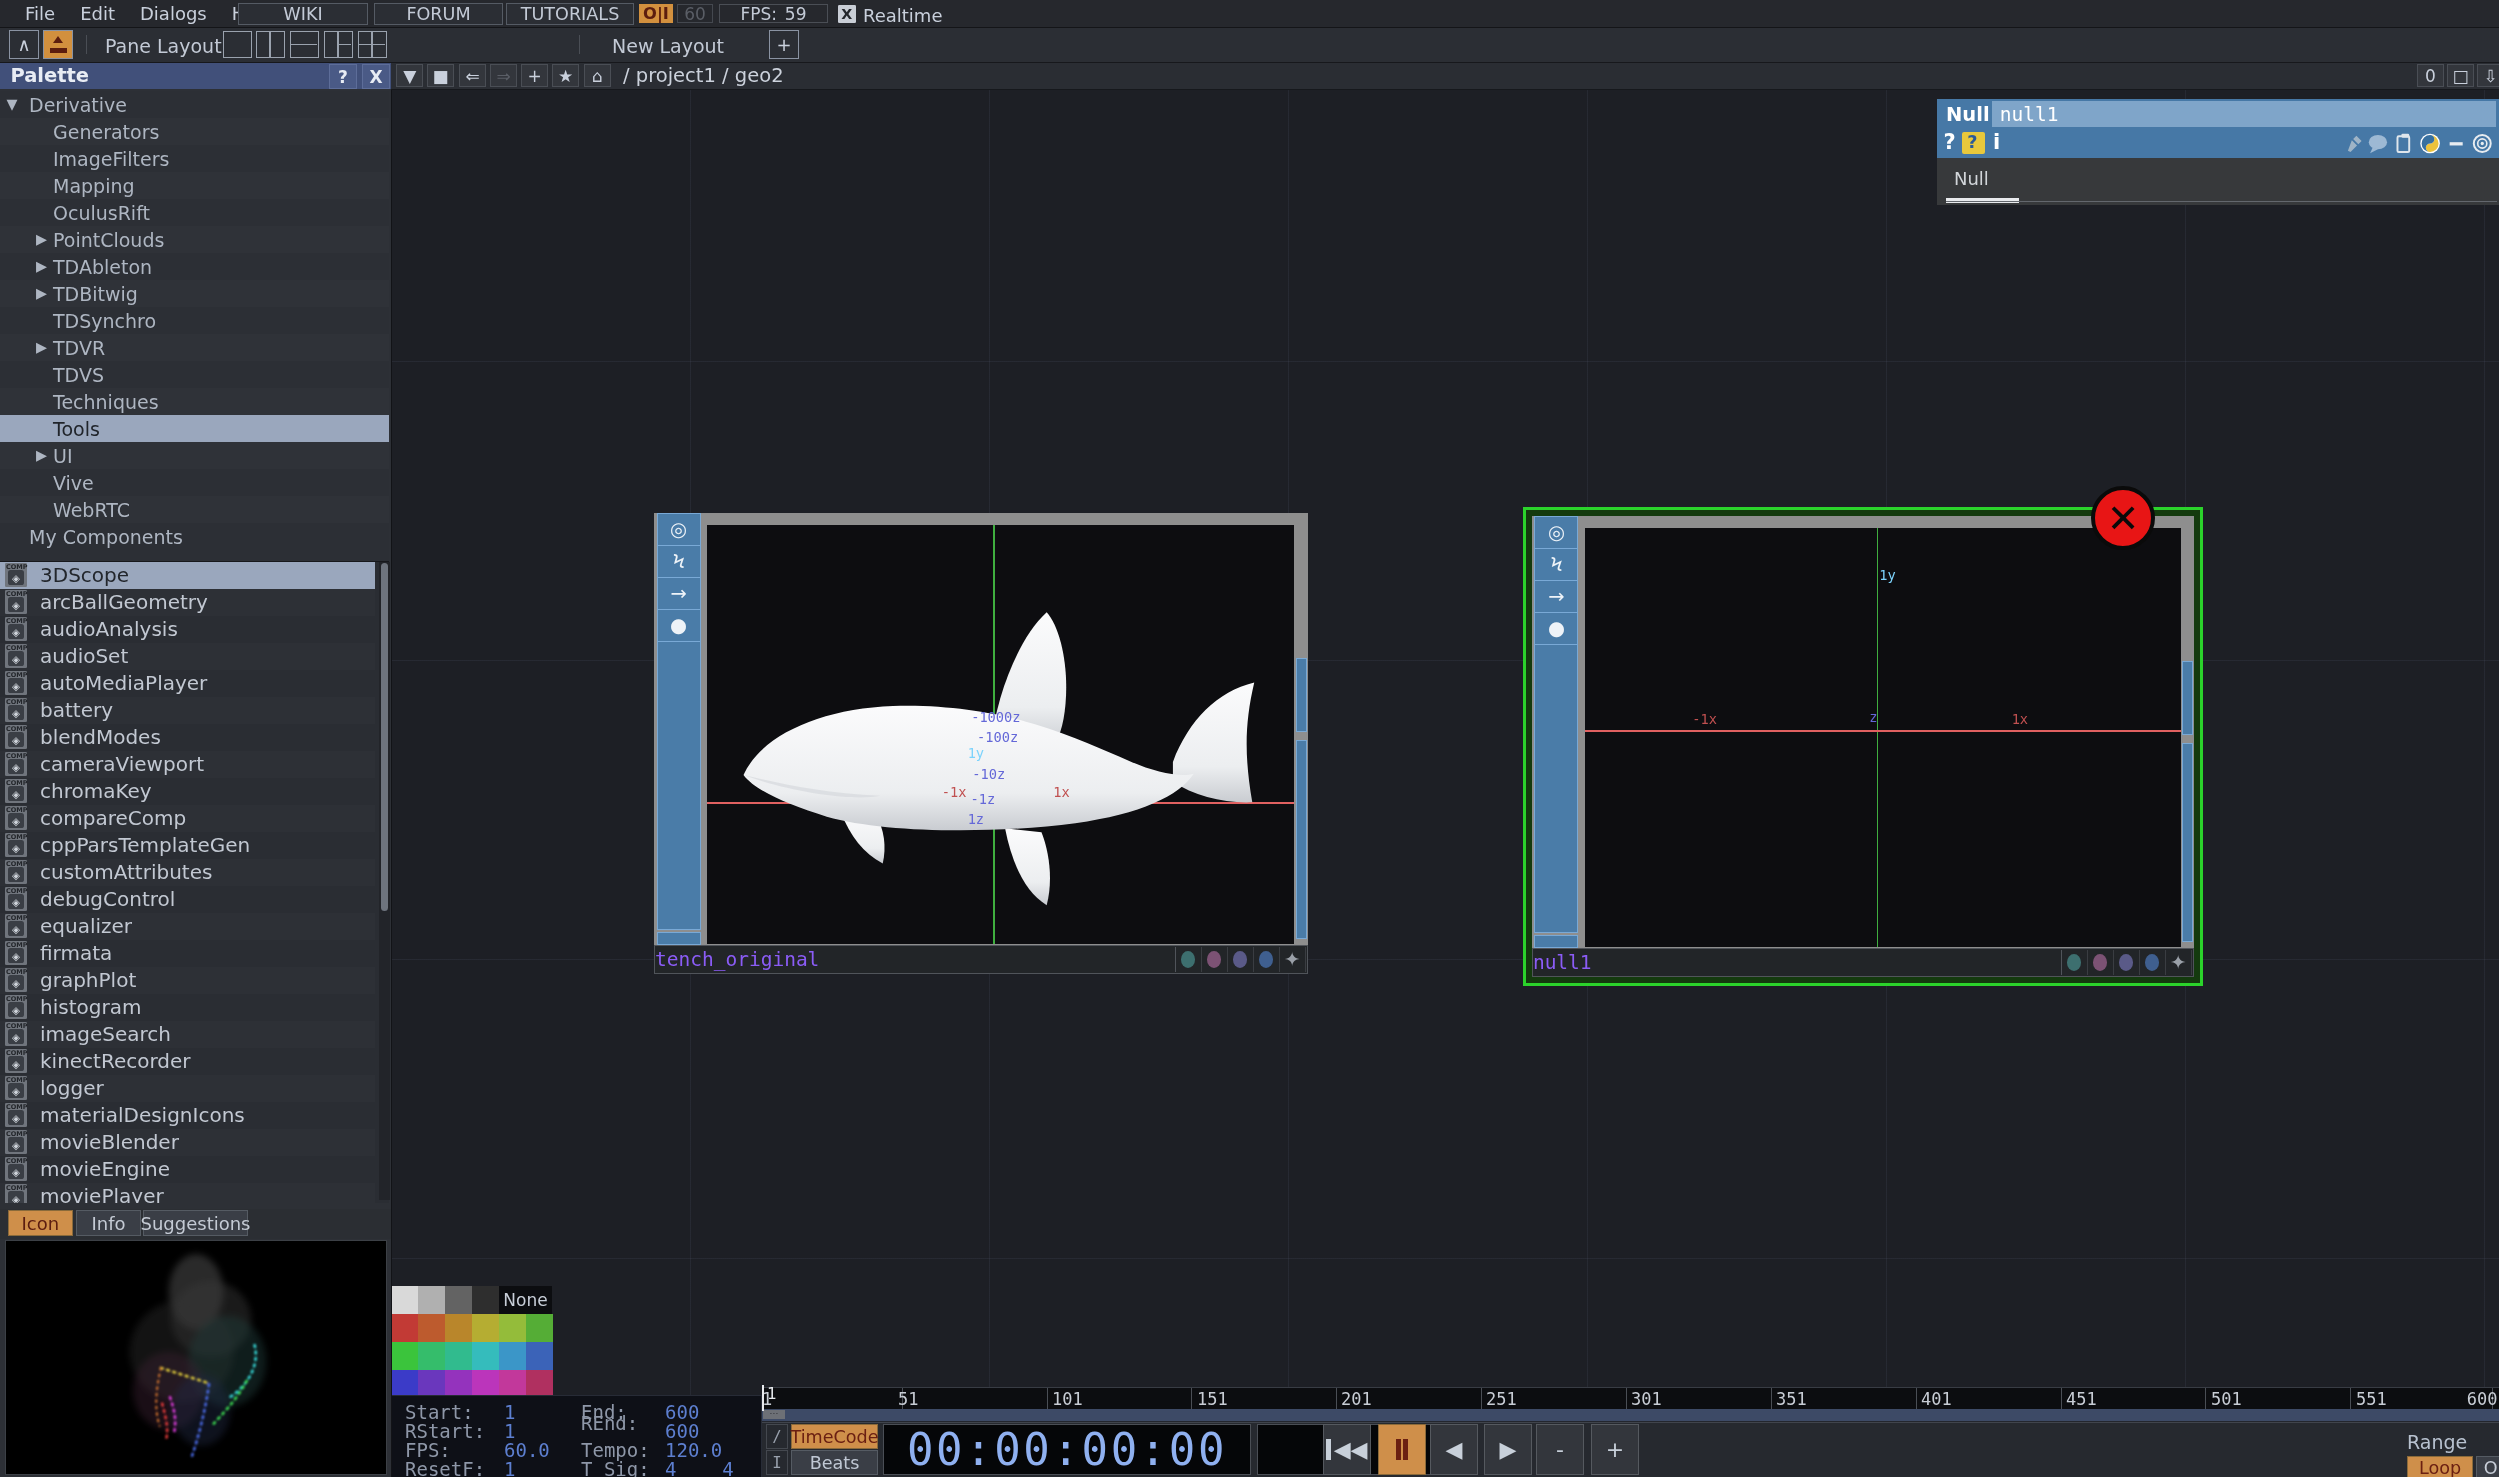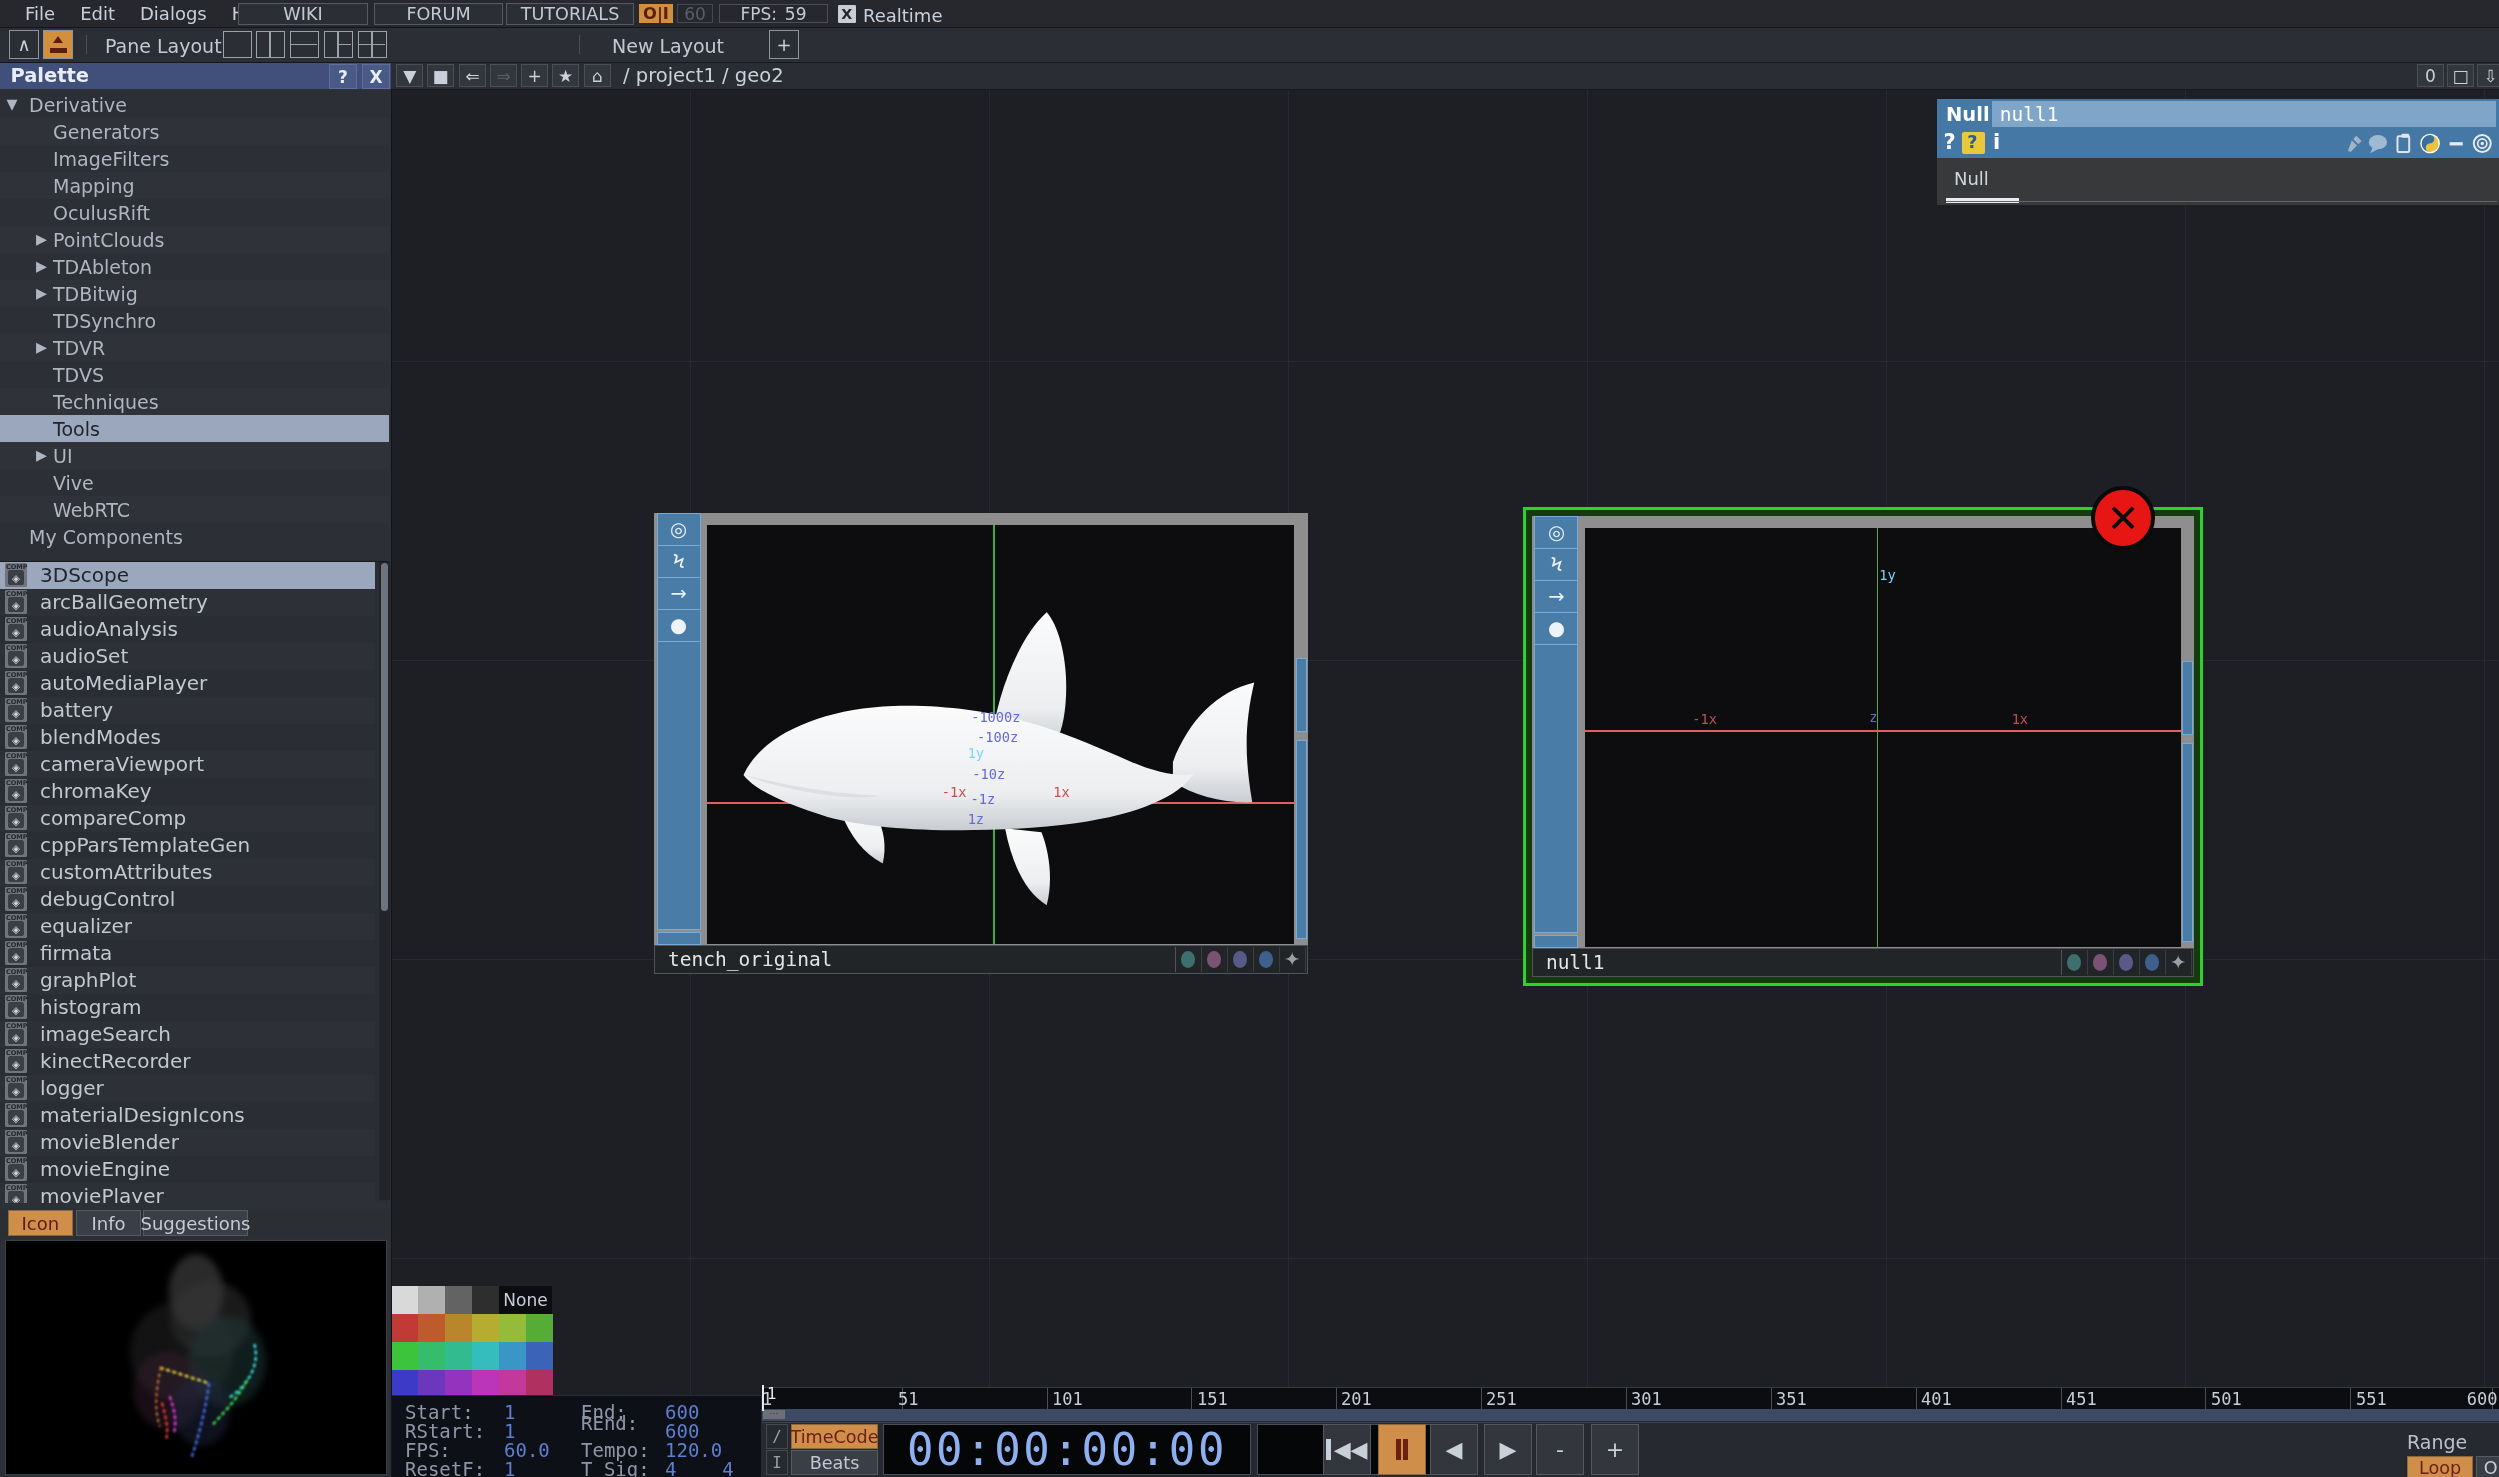--- a/index.html
+++ b/index.html
@@ -103,21 +103,21 @@
   .vbtn{position:relative;width:100%;height:31px;border-bottom:1.3px solid #79a9d6;color:#eef3f8;
     display:flex;align-items:center;justify-content:center;font-size:19.5px;}
   .viewport{position:absolute;background:#0d0d10;overflow:hidden;}
   .axis-v{position:absolute;top:0;bottom:0;width:1.3px;background:#3fae3f;}
   .axis-h{position:absolute;left:0;right:0;height:2px;background:#e06060;}
   .axlabel{position:absolute;font-size:13.7px;font-family:"DejaVu Sans Mono",monospace;white-space:nowrap;}
   .ax-blue{color:#6468d8;} .ax-green{color:#7dd3fc;} .ax-red{color:#c05050;}
   .scrolltrack{position:absolute;background:#8e8e8e;}
   .scrollthumb{position:absolute;left:1.3px;width:10.4px;background:#4a7ca8;border:0.7px solid #79a9d6;box-sizing:border-box;}
   .namebar{position:absolute;background:#222528;border:1.3px solid #50545a;box-sizing:border-box;display:flex;align-items:center;}
-  .nodename{font-family:"DejaVu Sans Mono",monospace;font-size:19.5px;color:#e5e5e5;margin-left:13px;}
+  .nodename{font-family:"DejaVu Sans Mono",monospace;font-size:19.5px;color:#8b5cf6;margin-left:0;}
   .flagbox{position:absolute;right:1.3px;top:1.3px;bottom:1.3px;border-left:1.3px solid #50545a;display:flex;}
   .flagcell{width:25px;border-right:0.7px solid #3a3d42;display:flex;align-items:center;justify-content:center;}
   .flagdot{width:14.3px;height:17px;border-radius:50%;}
   .flagplus{color:#9aa0a8;font-size:19.5px;}
   .node2wrap{position:absolute;left:1523px;top:507px;width:680px;height:479px;background:#143a0e;
     border:3.3px solid #2bd32b;box-sizing:border-box;z-index:21;}
   .error-badge{position:absolute;left:2091px;top:486px;width:64px;height:64px;border-radius:50%;
     background:#e81515;border:4.6px solid #0a0a0a;box-sizing:border-box;z-index:50;
     display:flex;align-items:center;justify-content:center;color:#0a0a0a;font-size:39px;font-weight:bold;}
   

